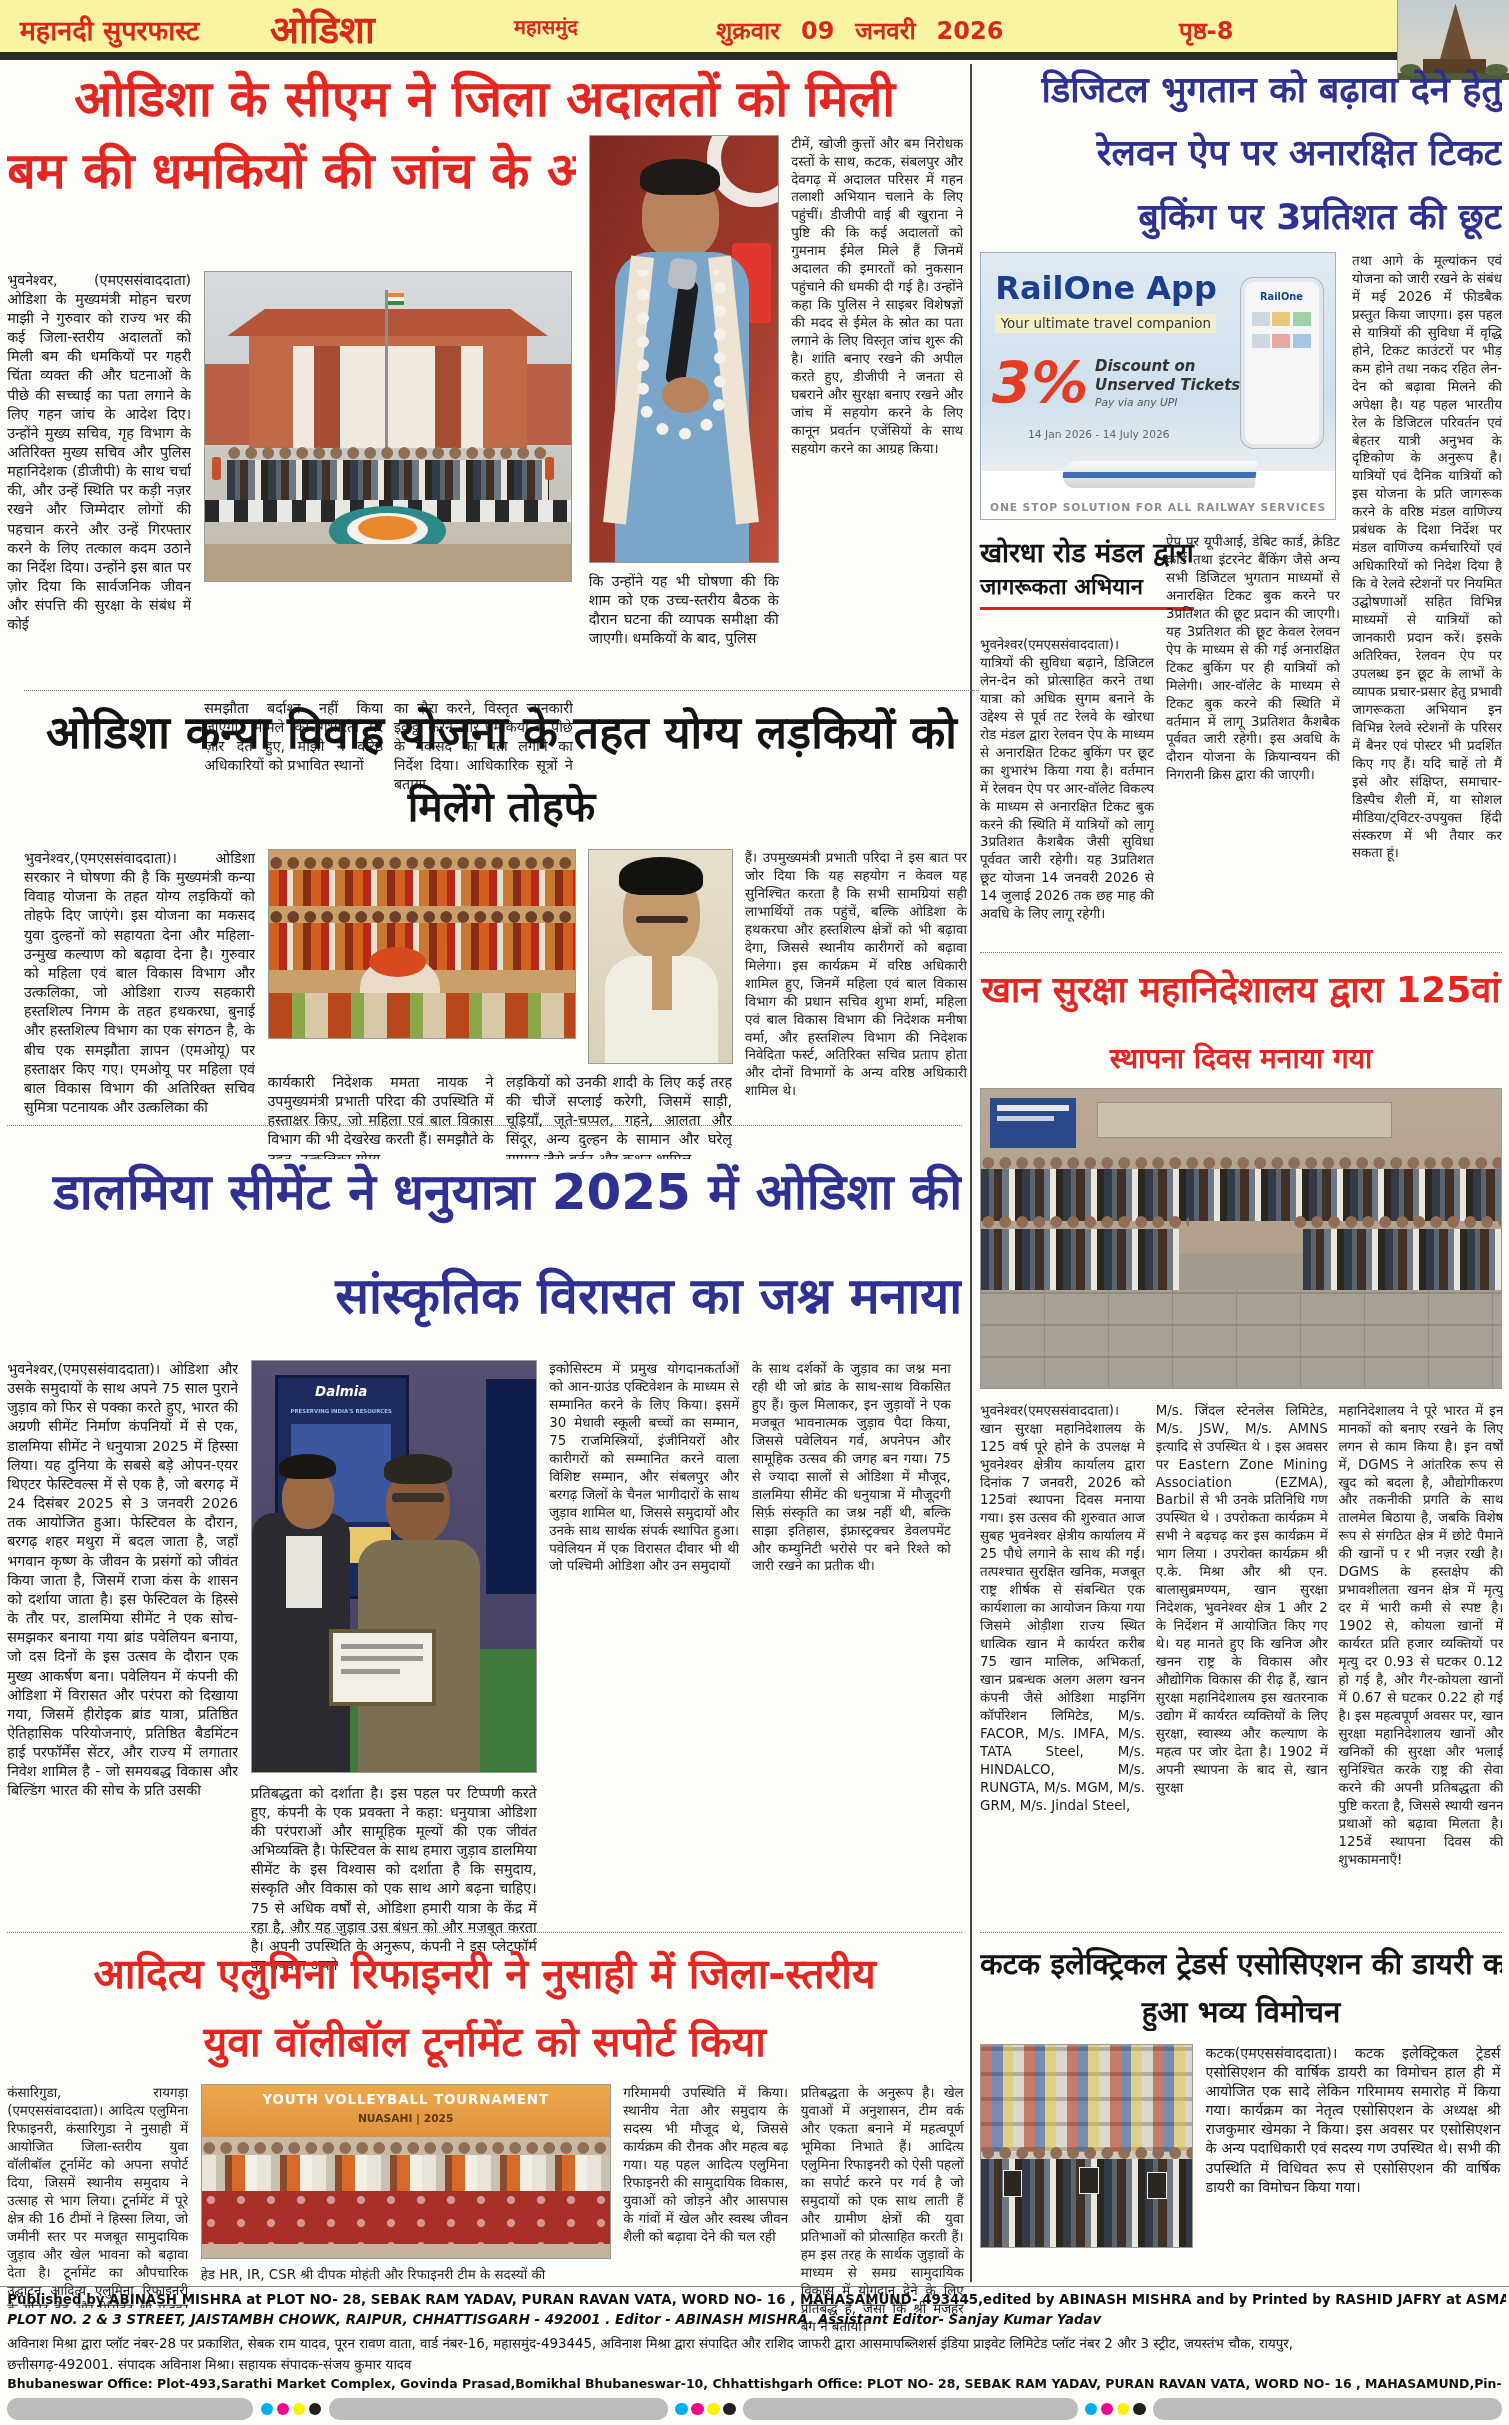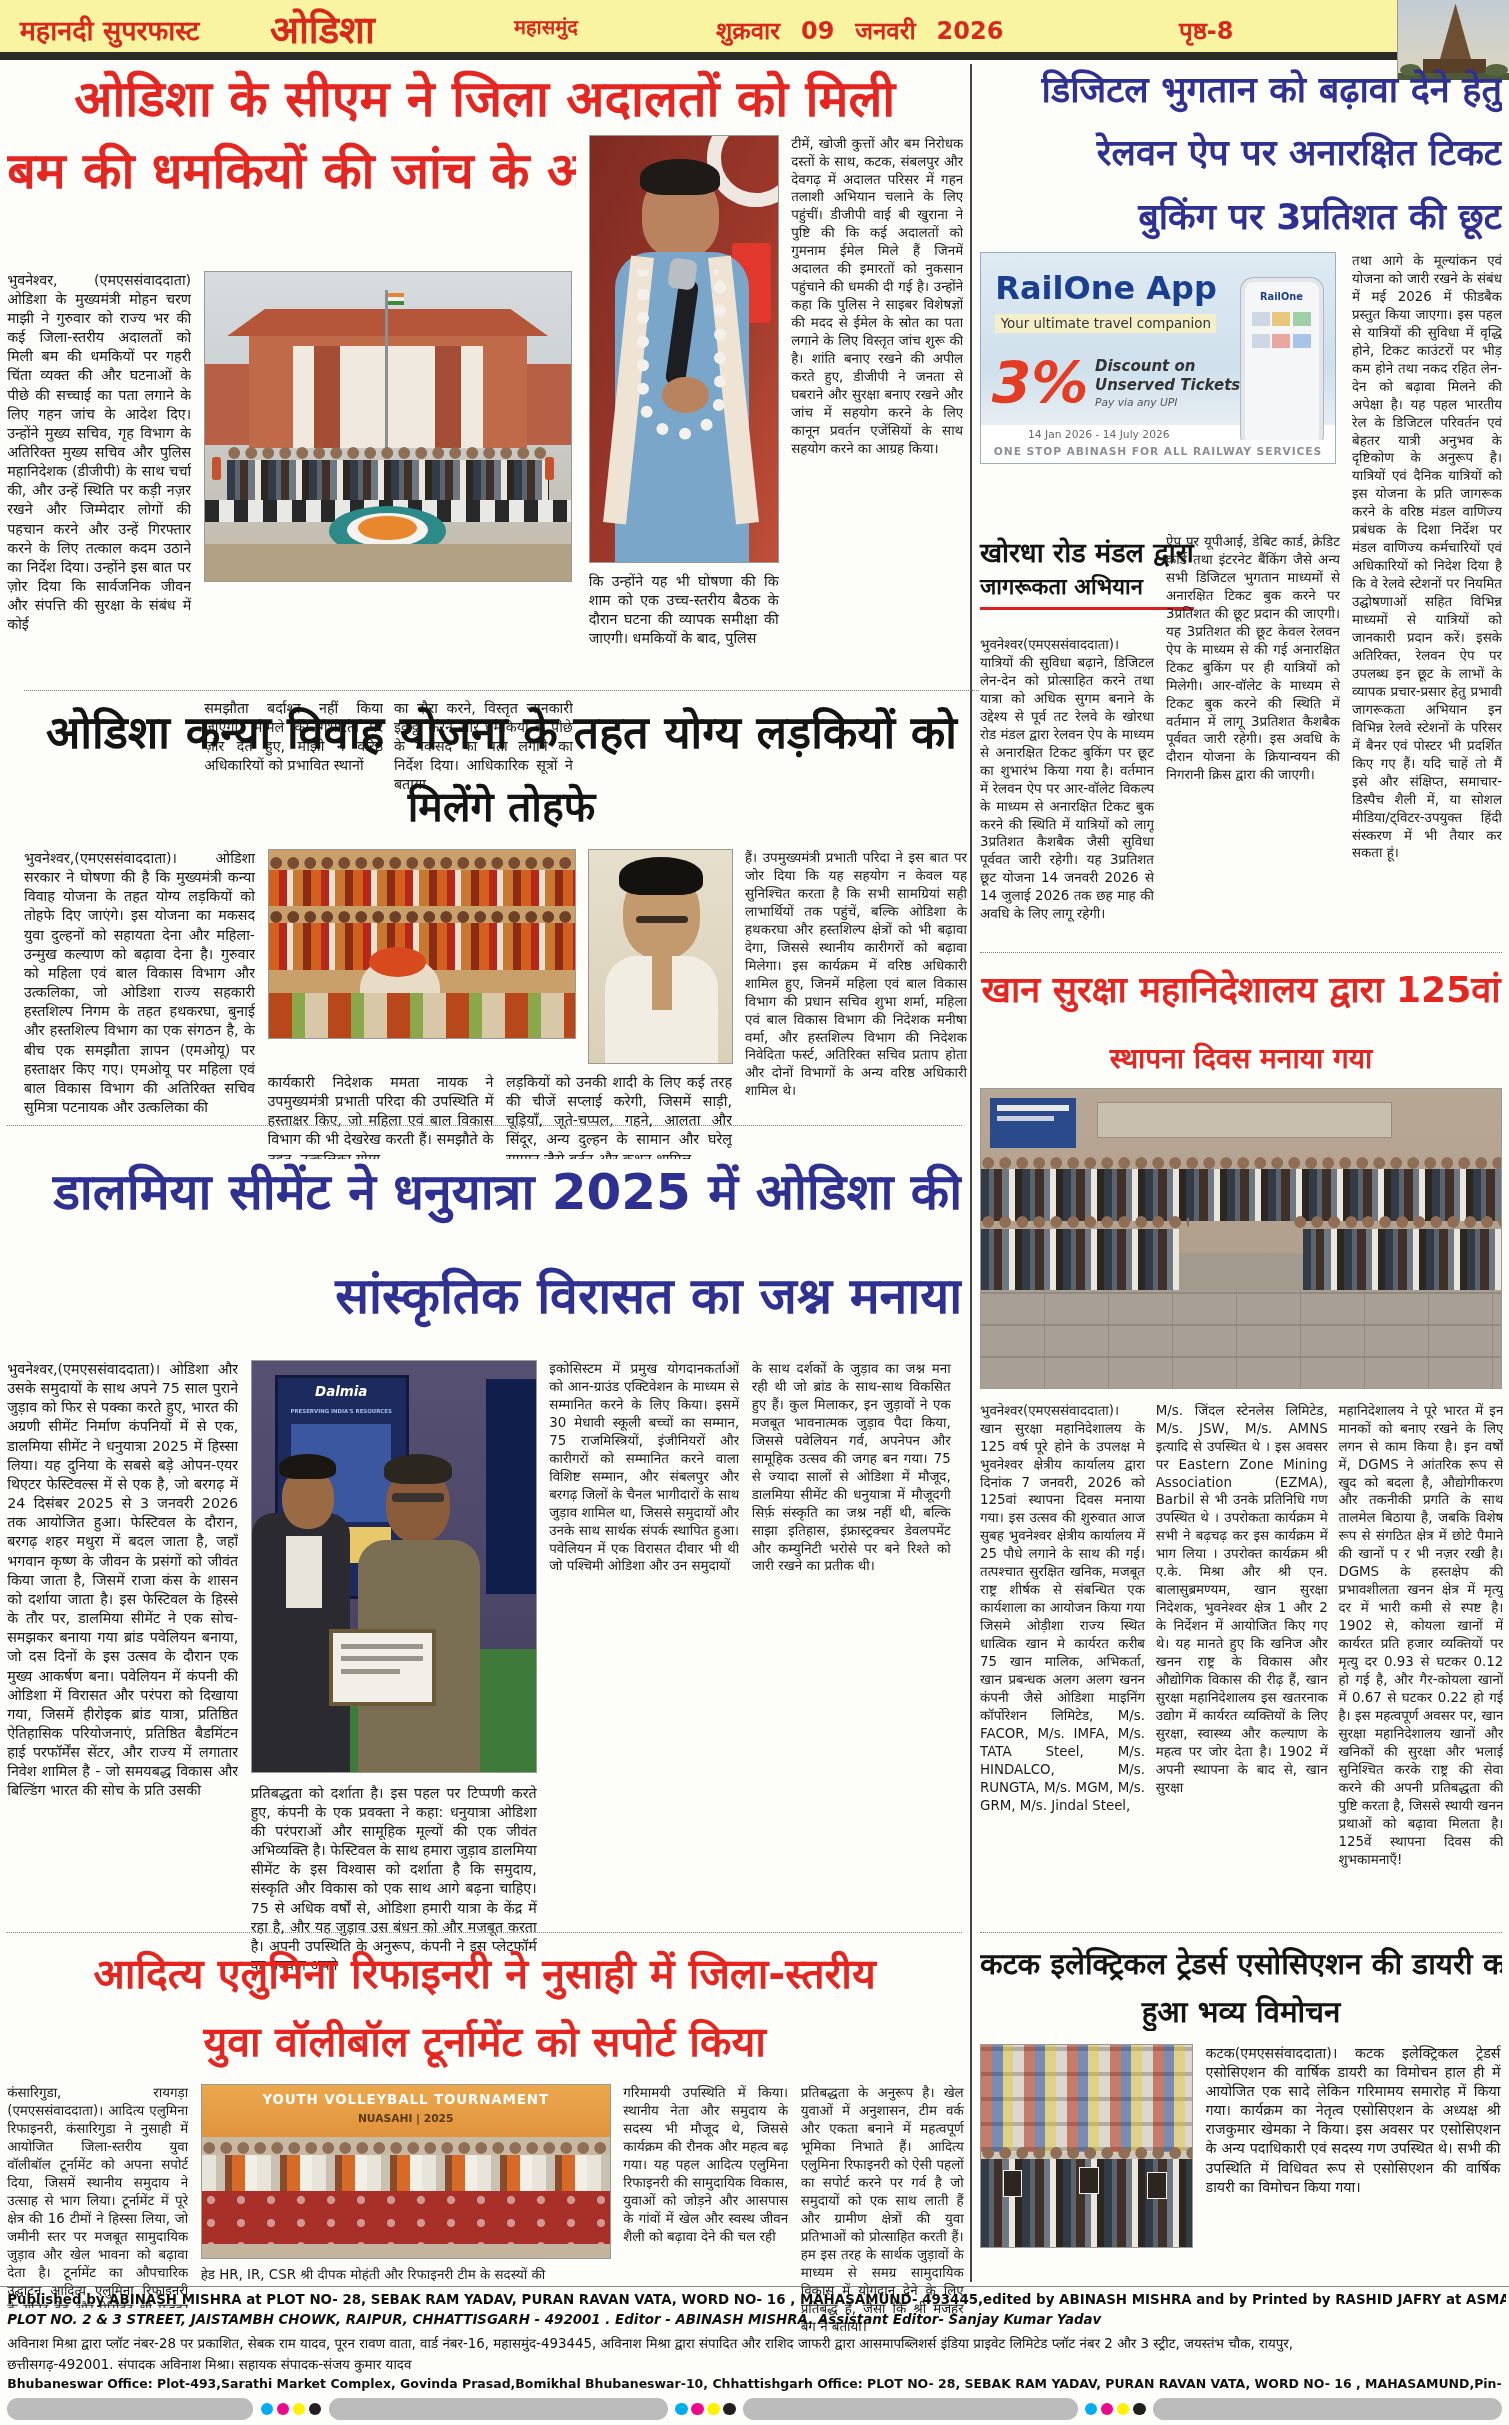--- a/index.html
+++ b/index.html
@@ -128,36 +128,36 @@
         <div class="col" style="width:190px;height:107px;margin-top:9px;">कि उन्होंने यह भी घोषणा की कि शाम को एक उच्च-स्तरीय बैठक के दौरान घटना की व्यापक समीक्षा की जाएगी। धमकियों के बाद, पुलिस</div>
       </div>
       <div class="col col-s" style="width:172px;height:549px;margin-left:12.5px;flex:none;">टीमें, खोजी कुत्तों और बम निरोधक दस्तों के साथ, कटक, संबलपुर और देवगढ़ में अदालत परिसर में गहन तलाशी अभियान चलाने के लिए पहुंचीं। डीजीपी वाई बी खुराना ने पुष्टि की कि कई अदालतों को गुमनाम ईमेल मिले हैं जिनमें अदालत की इमारतों को नुकसान पहुंचाने की धमकी दी गई है। उन्होंने कहा कि पुलिस ने साइबर विशेषज्ञों की मदद से ईमेल के स्रोत का पता लगाने के लिए विस्तृत जांच शुरू की है। शांति बनाए रखने की अपील करते हुए, डीजीपी ने जनता से घबराने और सुरक्षा बनाए रखने और जांच में सहयोग करने के लिए कानून प्रवर्तन एजेंसियों के साथ सहयोग करने का आग्रह किया।</div>
     </div>
   </section>
 
   <section class="abs" style="left:980px;top:64px;width:522px;height:882px;">
     <div class="hl hl-blue" style="font-size:36px;width:522px;">डिजिटल भुगतान को बढ़ावा देने हेतु</div>
     <div class="hl hl-blue" style="font-size:36px;width:522px;margin-top:14.3px;">रेलवन ऐप पर अनारक्षित टिकट</div>
     <div class="hl hl-blue" style="font-size:36px;width:522px;margin-top:14.3px;">बुकिंग पर 3प्रतिशत की छूट</div>
-    <div class="photo ad" style="position:absolute;left:0;top:188px;width:356px;height:212px;">
+    <div class="photo ad" style="position:absolute;left:0;top:188px;width:356px;height:268px;">
       <div class="ad-title">RailOne App</div>
       <div class="ad-sub">Your ultimate travel companion</div>
       <div class="ad-pct">3%</div>
       <div class="ad-of1">Discount on</div>
       <div class="ad-of2">Unserved Tickets</div>
       <div class="ad-upi">Pay via any UPI</div>
       <div class="ad-dates">14 Jan 2026 - 14 July 2026</div>
       <div class="ad-train">
           <i></i>
         </div>
       <div class="ad-phone">
         <div class="ad-phone-brand">RailOne</div>
         <div class="ad-phone-grid"></div>
       </div>
-      <div class="ad-strip">ONE STOP ABINASH FOR ALL RAILWAY SERVICES</div>
+      <div class="ad-strip">ONE STOP SOLUTION FOR ALL RAILWAY SERVICES</div>
     </div>
     <div class="col col-s" style="position:absolute;left:372px;top:188px;width:150px;height:694px;">तथा आगे के मूल्यांकन एवं योजना को जारी रखने के संबंध में मई 2026 में फीडबैक प्रस्तुत किया जाएगा। इस पहल से यात्रियों की सुविधा में वृद्धि होने, टिकट काउंटरों पर भीड़ कम होने तथा नकद रहित लेन-देन को बढ़ावा मिलने की अपेक्षा है। यह पहल भारतीय रेल के डिजिटल परिवर्तन एवं बेहतर यात्री अनुभव के दृष्टिकोण के अनुरूप है। यात्रियों एवं दैनिक यात्रियों को इस योजना के प्रति जागरूक करने के वरिष्ठ मंडल वाणिज्य प्रबंधक के दिशा निर्देश पर मंडल वाणिज्य कर्मचारियों एवं अधिकारियों को निदेश दिया है कि वे रेलवे स्टेशनों पर नियमित उद्घोषणाओं सहित विभिन्न माध्यमों से यात्रियों को जानकारी प्रदान करें। इसके अतिरिक्त, रेलवन ऐप पर उपलब्ध इन छूट के लाभों के व्यापक प्रचार-प्रसार हेतु प्रभावी जागरूकता अभियान इन विभिन्न रेलवे स्टेशनों के परिसर में बैनर एवं पोस्टर भी प्रदर्शित किए गए हैं। यदि चाहें तो मैं इसे और संक्षिप्त, समाचार-डिस्पैच शैली में, या सोशल मीडिया/ट्विटर-उपयुक्त हिंदी संस्करण में भी तैयार कर सकता हूं।</div>
     <div style="position:absolute;left:0;top:469px;border-bottom:3.6px solid #e02020;padding-bottom:7.2px;">
       <div style="font-size:27px;font-weight:bold;color:#141414;white-space:nowrap;">खोरधा रोड मंडल द्वारा</div>
       <div style="font-size:22px;font-weight:bold;color:#141414;white-space:nowrap;">जागरूकता अभियान</div>
     </div>
     <div class="col col-s" style="position:absolute;left:0;top:572px;width:174px;height:309px;">भुवनेश्वर(एमएससंवाददाता)। यात्रियों की सुविधा बढ़ाने, डिजिटल लेन-देन को प्रोत्साहित करने तथा यात्रा को अधिक सुगम बनाने के उद्देश्य से पूर्व तट रेलवे के खोरधा रोड मंडल द्वारा रेलवन ऐप के माध्यम से अनारक्षित टिकट बुकिंग पर छूट का शुभारंभ किया गया है। वर्तमान में रेलवन ऐप पर आर-वॉलेट विकल्प के माध्यम से अनारक्षित टिकट बुक करने की स्थिति में यात्रियों को लागू 3प्रतिशत कैशबैक जैसी सुविधा पूर्ववत जारी रहेगी। यह 3प्रतिशत छूट योजना 14 जनवरी 2026 से 14 जुलाई 2026 तक छह माह की अवधि के लिए लागू रहेगी।</div>
     <div class="col col-s" style="position:absolute;left:186px;top:469px;width:174px;height:413px;">ऐप पर यूपीआई, डेबिट कार्ड, क्रेडिट कार्ड तथा इंटरनेट बैंकिंग जैसे अन्य सभी डिजिटल भुगतान माध्यमों से अनारक्षित टिकट बुक करने पर 3प्रतिशत की छूट प्रदान की जाएगी। यह 3प्रतिशत की छूट केवल रेलवन ऐप के माध्यम से की गई अनारक्षित टिकट बुकिंग पर ही यात्रियों को मिलेगी। आर-वॉलेट के माध्यम से टिकट बुक करने की स्थिति में वर्तमान में लागू 3प्रतिशत कैशबैक पूर्ववत जारी रहेगी। इस अवधि के दौरान योजना के क्रियान्वयन की निगरानी क्रिस द्वारा की जाएगी।</div>
   </section>
 

